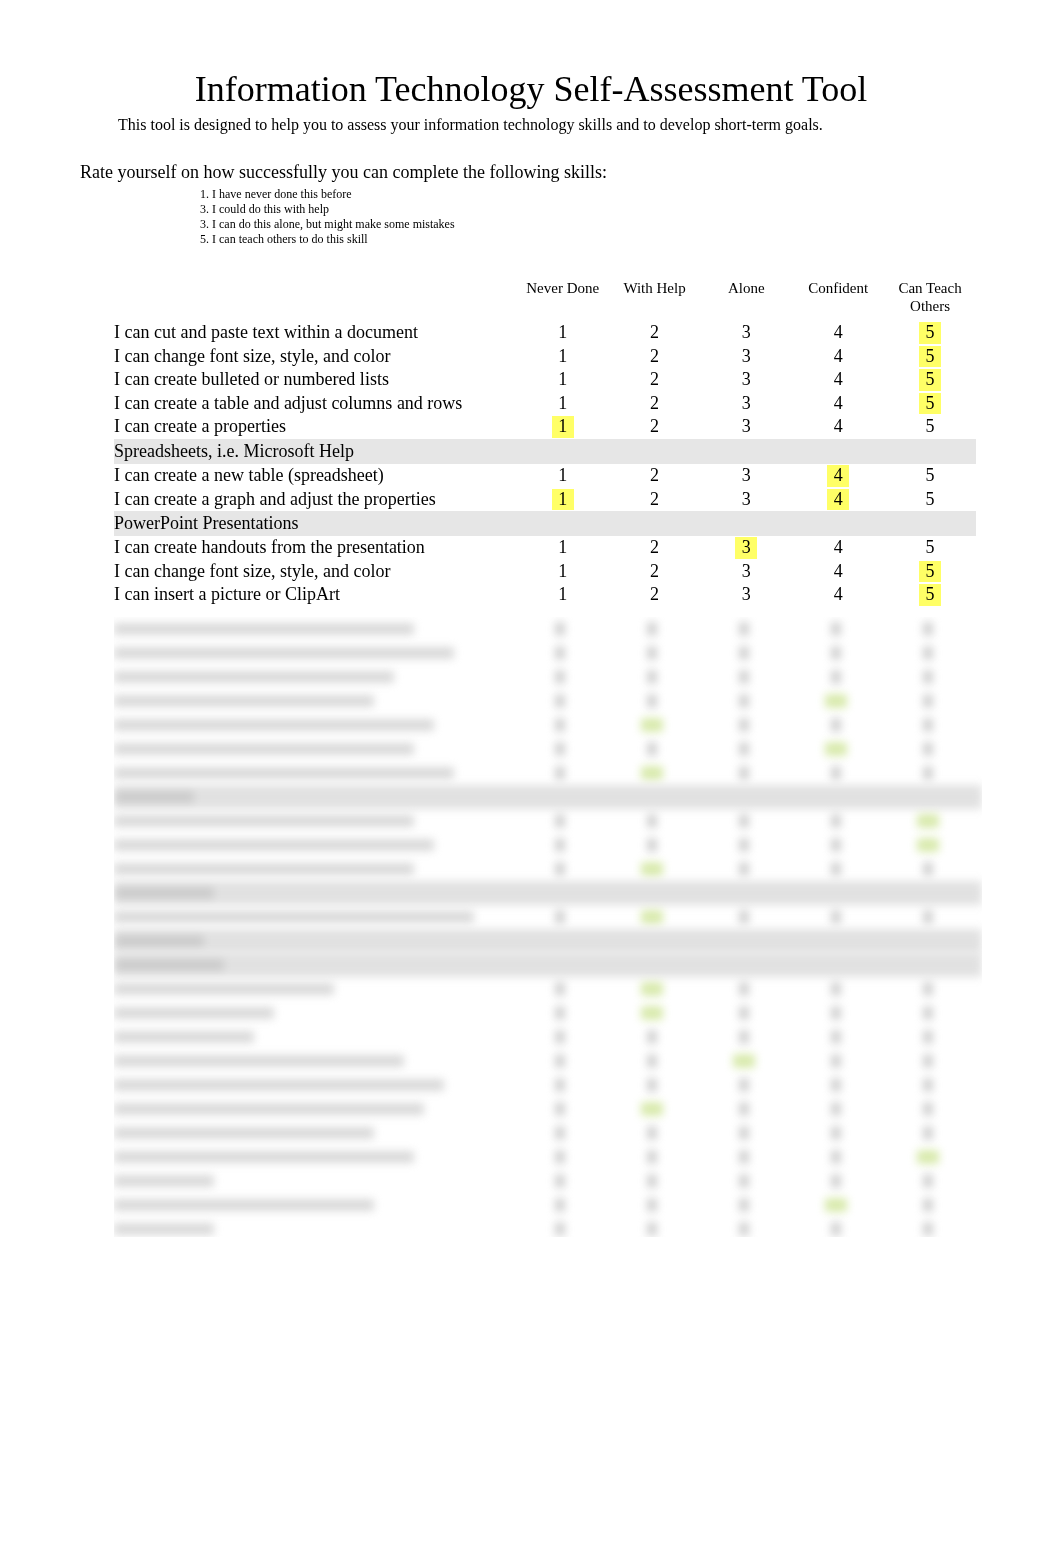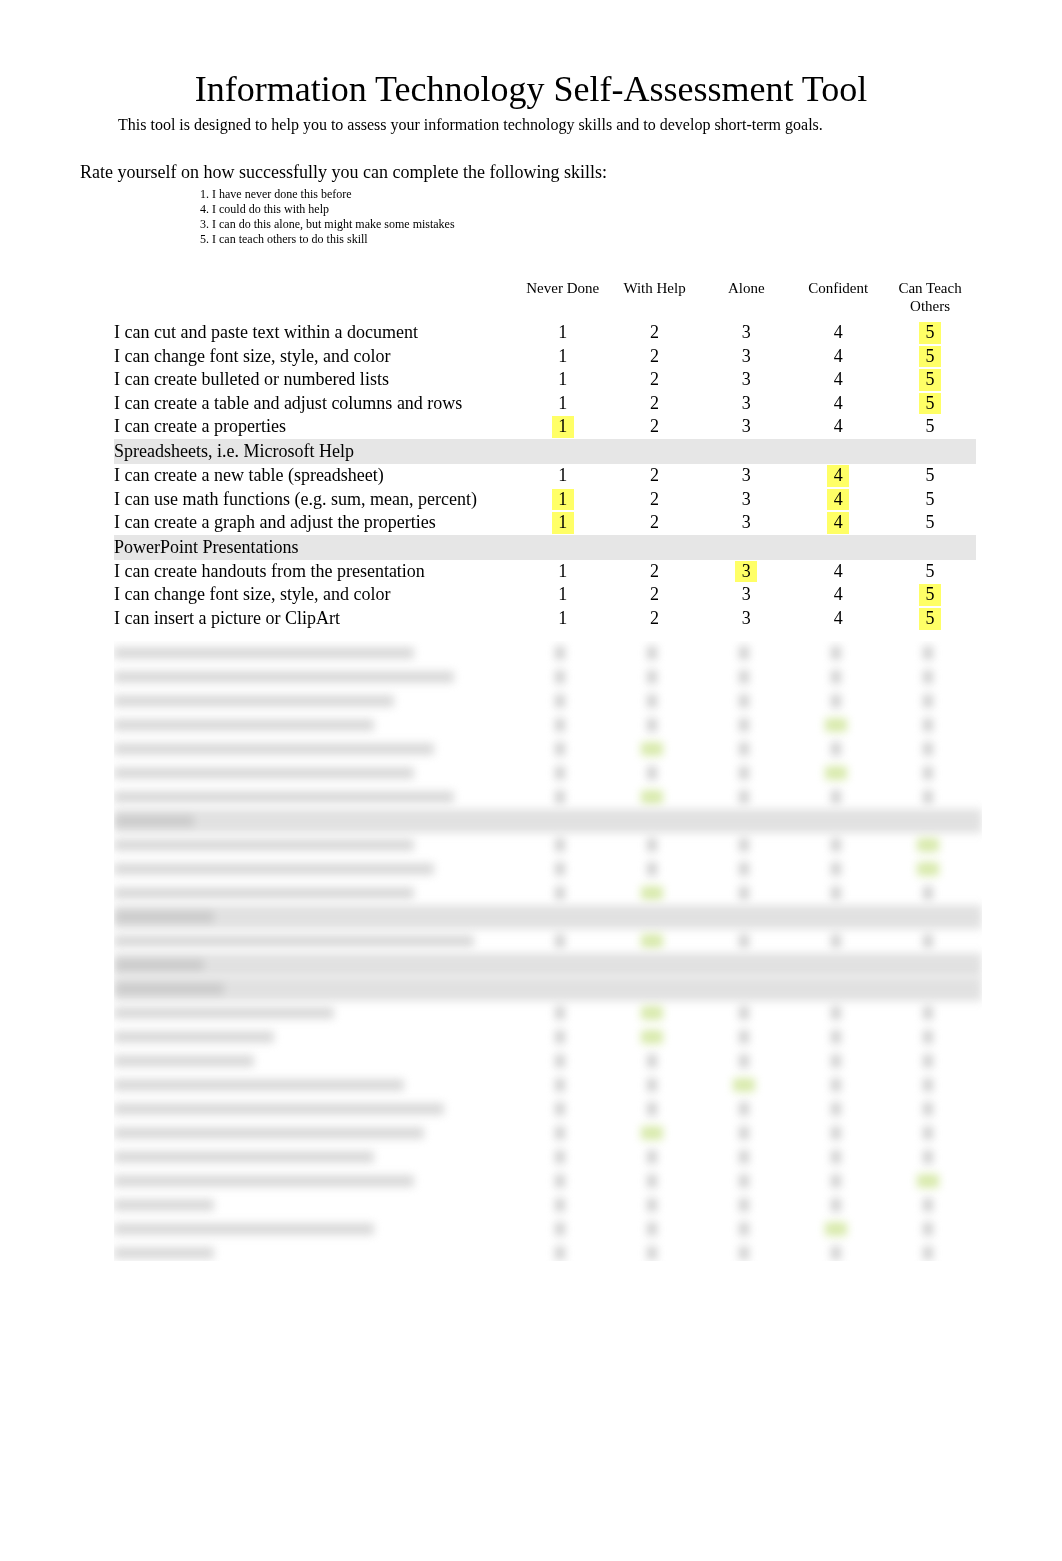--- a/index.html
+++ b/index.html
@@ -133,21 +133,21 @@
 
 <div class="page">
 
   <h1 class="title">Information Technology Self-Assessment Tool</h1>
 
   <div class="intro">This tool is designed to help you to assess your information technology skills and to develop short-term goals.</div>
 
   <div class="rate-instr">Rate yourself on how successfully you can complete the following skills:</div>
   <div class="scale-list">
     <div class="item">1.  I have never done this before</div>
-    <div class="item">4.  I could do this with help</div>
+    <div class="item">3.  I could do this with help</div>
     <div class="item">3.  I can do this alone, but might make some mistakes</div>
     <div class="item">5.  I can teach others to do this skill</div>
   </div>
 
   <div class="table-wrap">
     <table>
       <thead>
         <tr>
           <th class="skill-col"></th>
           <th>Never Done</th>
@@ -208,28 +208,20 @@
           </tr>
           <tr class="skill">
             <td class="skill-col">I can create a new table (spreadsheet)</td>
             <td class="num">1</td>
             <td class="num">2</td>
             <td class="num">3</td>
             <td class="num"><span class="hl">4</span></td>
             <td class="num">5</td>
           </tr>
           <tr class="skill">
-            <td class="skill-col">I can use math functions (e.g. sum, mean, percent)</td>
-            <td class="num"><span class="hl">1</span></td>
-            <td class="num">2</td>
-            <td class="num">3</td>
-            <td class="num"><span class="hl">4</span></td>
-            <td class="num">5</td>
-          </tr>
-          <tr class="skill">
             <td class="skill-col">I can create a graph and adjust the properties</td>
             <td class="num"><span class="hl">1</span></td>
             <td class="num">2</td>
             <td class="num">3</td>
             <td class="num"><span class="hl">4</span></td>
             <td class="num">5</td>
           </tr>
           <tr class="section">
             <td class="skill-col">PowerPoint Presentations</td>
             <td class="num"></td>

